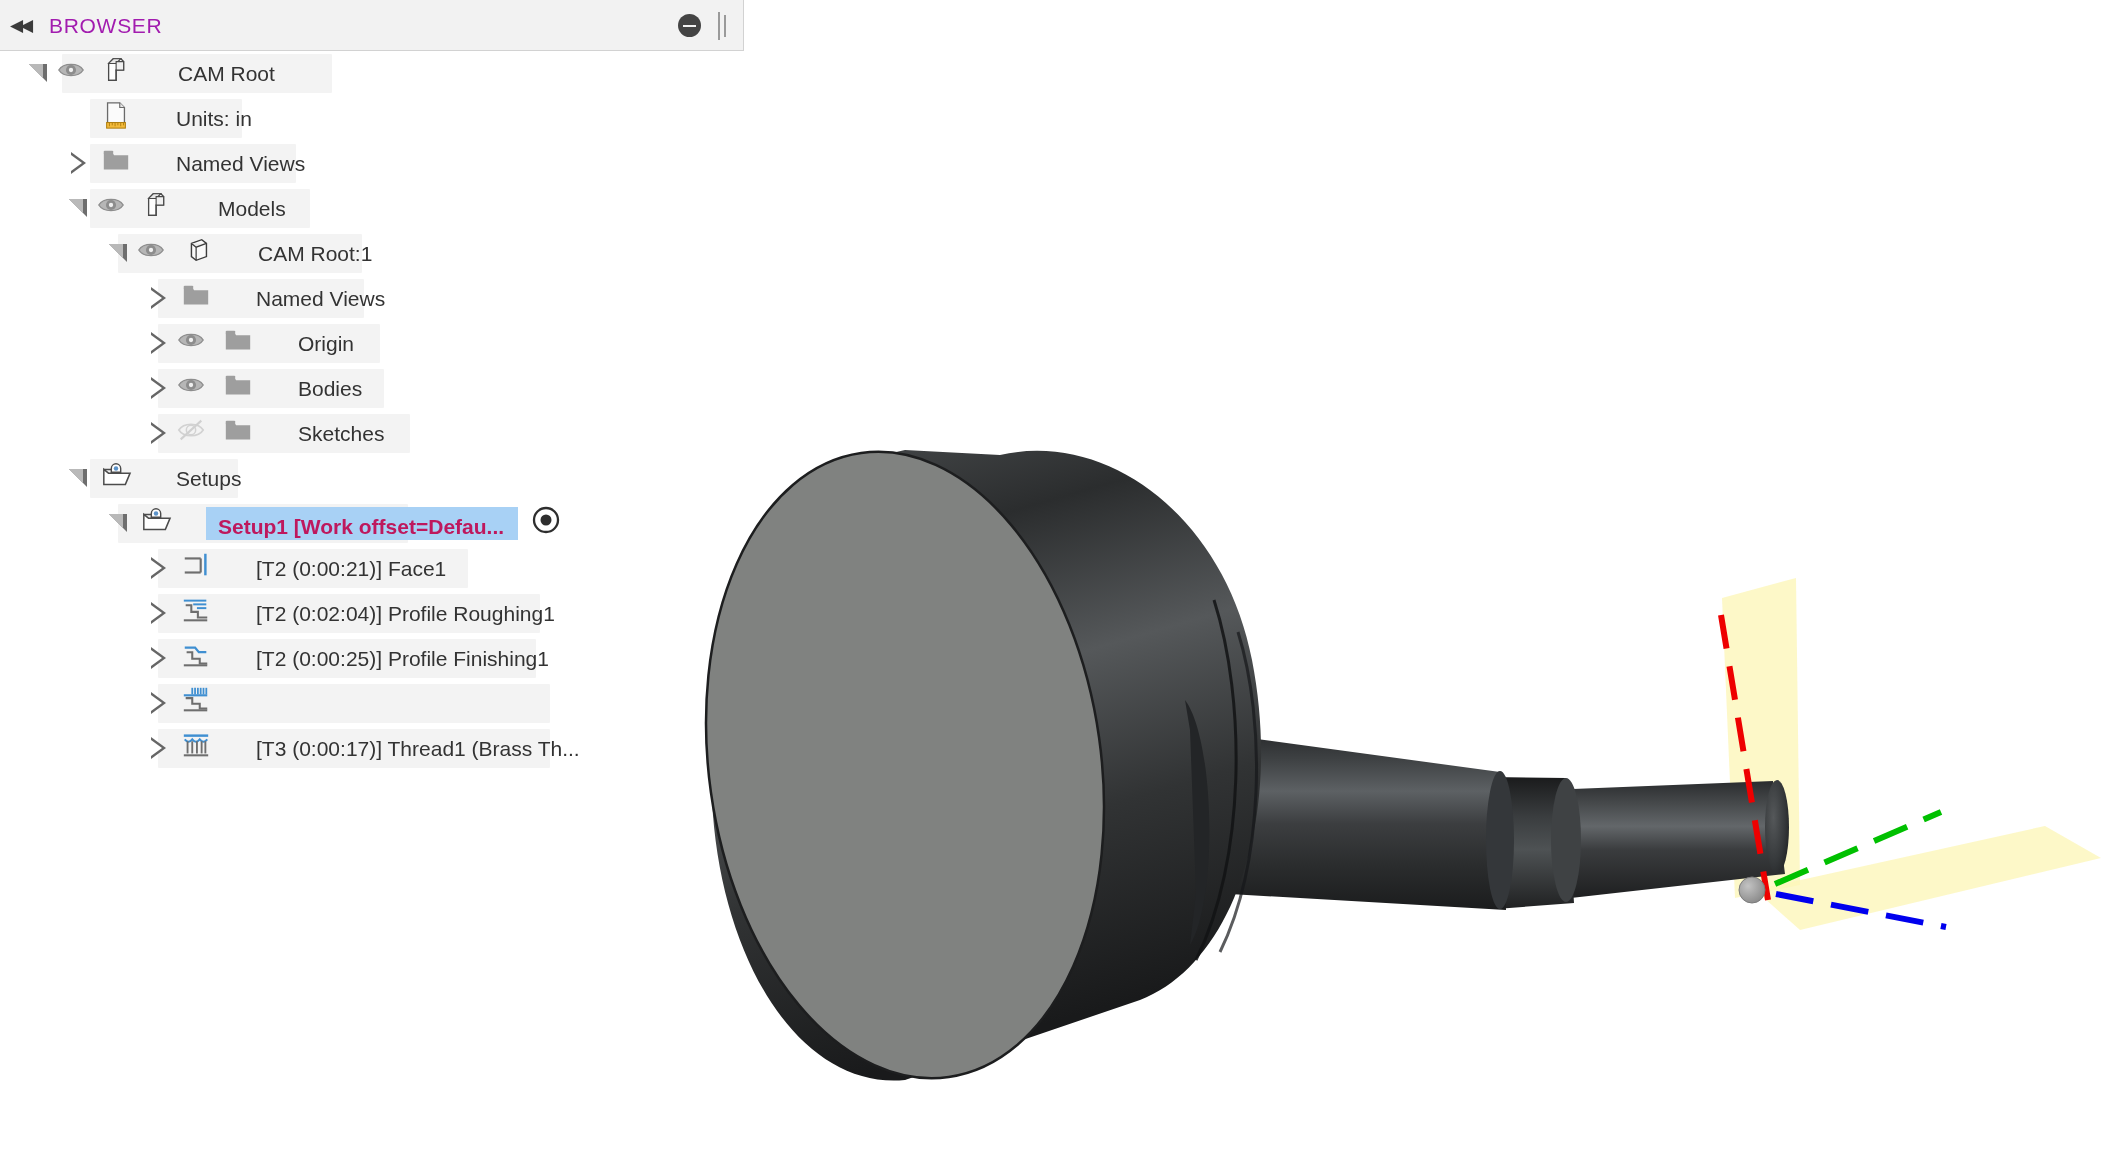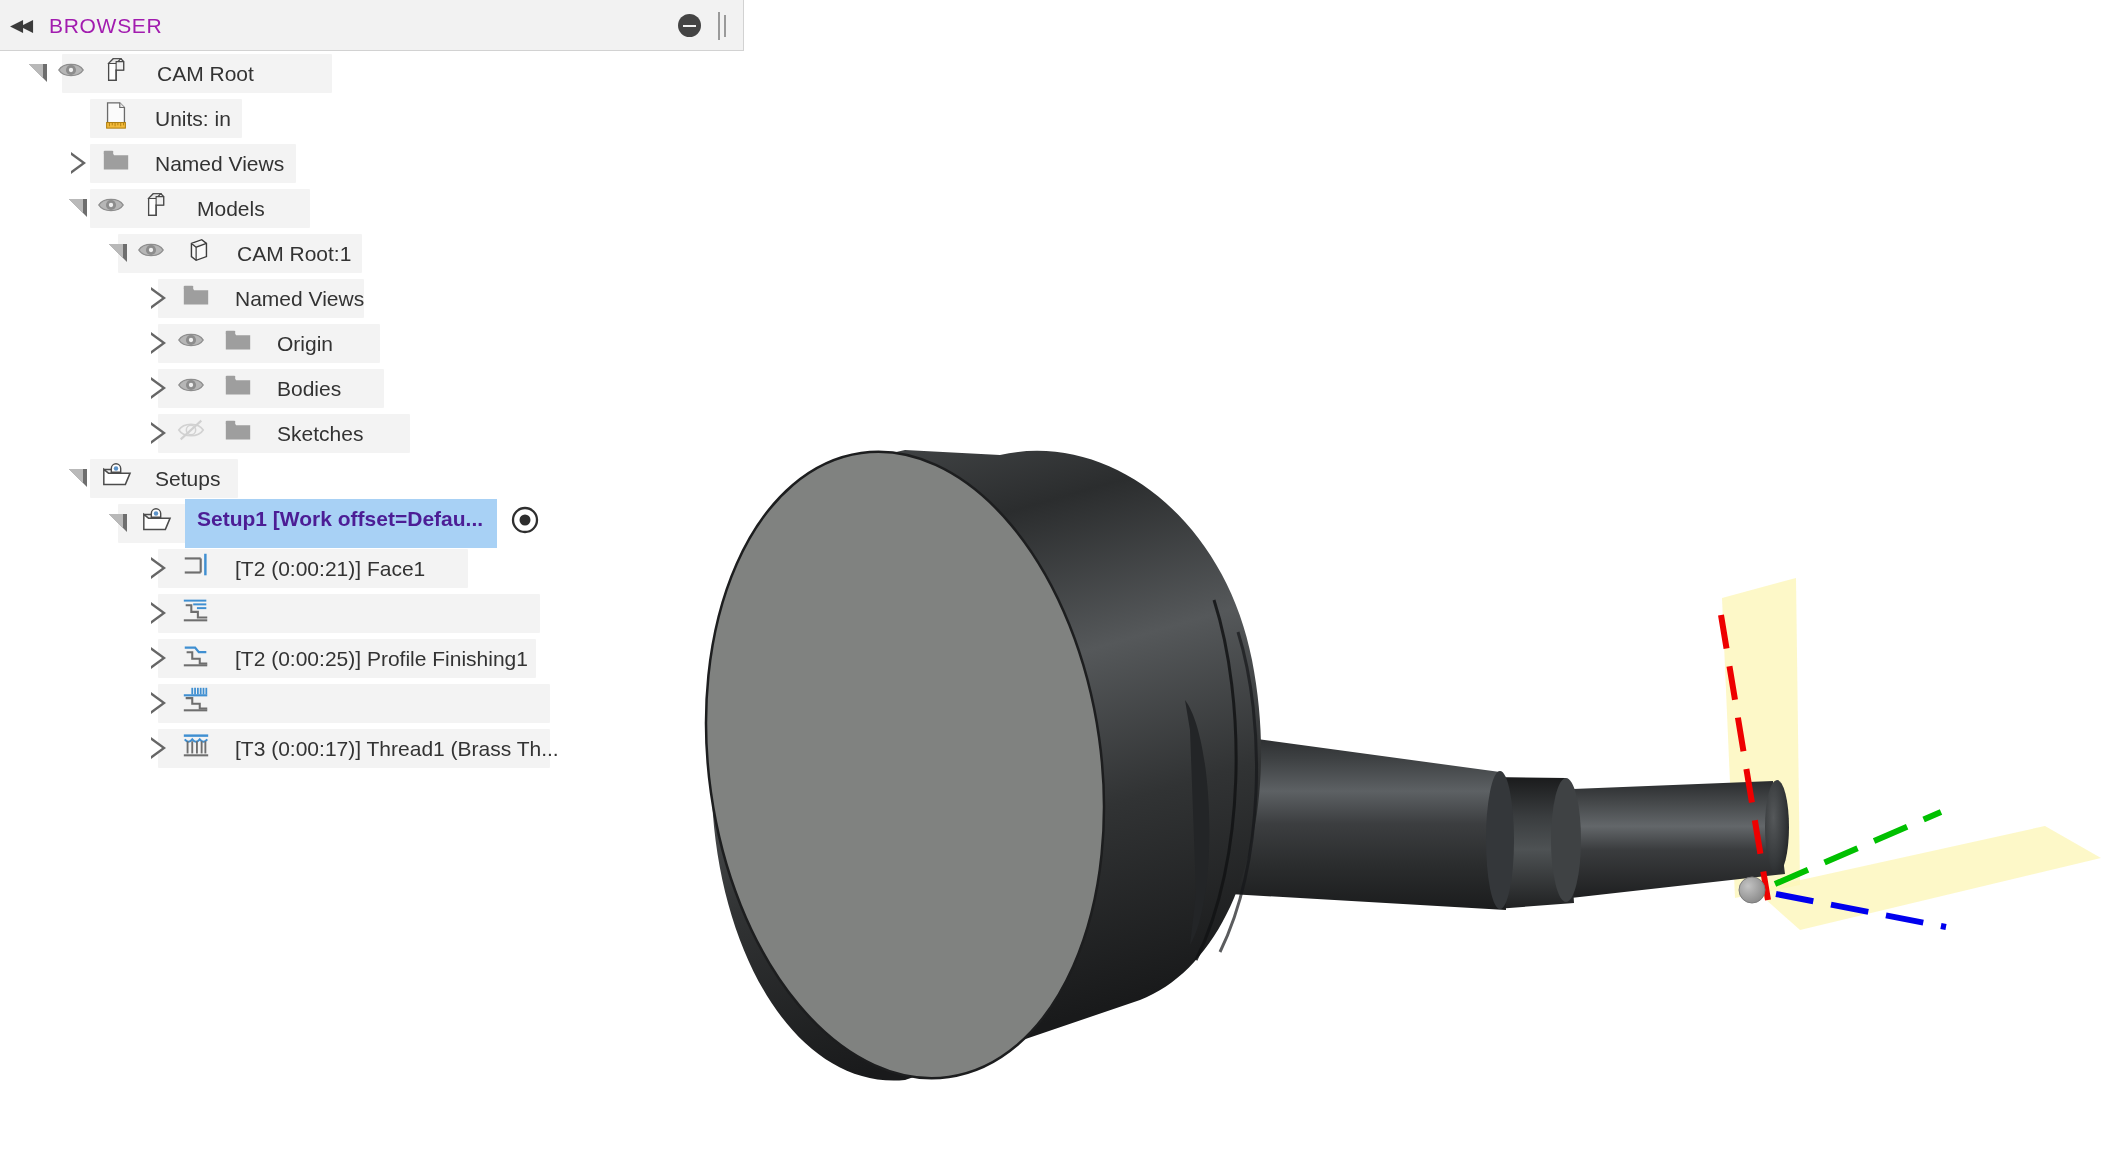--- a/index.html
+++ b/index.html
@@ -166,26 +166,27 @@
   .icon { width: 44px; height: 45px; }
   .lbl {
     position: relative;
     z-index: 2;
     font-size: 21px;
     color: #333333;
     padding-left: 10px;
     padding-right: 12px;
     user-select: none;
     line-height: 45px;
+    margin-left: 21px;
   }
   .row.sel .lbl {
-    color: #4c1d95;
+    color: #be185d;
     font-weight: bold;
     background: #a8d1f5;
-    height: 49px;
+    height: 33px;
     line-height: 39px;
     display: inline-block;
     padding-left: 12px;
     padding-right: 14px;
   }
   .tgt { width: 46px; height: 45px; cursor: pointer; }
 
   svg { display: block; overflow: visible; }
 
   
@@ -533,20 +534,21 @@
           <svg width="30" height="30" viewBox="0 0 32 32">
             <g stroke="#3f8fd1" stroke-width="2.1">
               <line x1="3" y1="6" x2="27" y2="6"></line>
               <line x1="13" y1="10" x2="27" y2="10"></line>
               <line x1="17" y1="14" x2="27" y2="14"></line>
             </g>
             <path d="M5 11 L11 11 L11 18 L18 18 L18 24 L28 24" fill="none" stroke="#6e6e6e" stroke-width="2.2"></path>
             <line x1="3" y1="27" x2="28" y2="27" stroke="#6e6e6e" stroke-width="2.2"></line>
           </svg>
         </div>
+        <span class="lbl">[T2 (0:02:04)] Profile Roughing1</span>
       </div>
       <div class="row">
         <div class="rowbg" style="left: 158px; width: 378px;"></div>
         <div style="flex: 0 0 142px; height: 45px;"></div>
         <div class="caret closed"></div>
         <div class="eye" style="flex: 0 0 0px; width: 0px;"></div>
         <div class="icon" style="padding-top: 8px; padding-left: 5px;">
           <svg width="30" height="30" viewBox="0 0 32 32">
             <path d="M4 8 L15 8 L19 13 L27 13" fill="none" stroke="#3f8fd1" stroke-width="2.4"></path>
             <path d="M6 13 L12 13 L12 20 L20 20 L20 25 L28 25" fill="none" stroke="#6e6e6e" stroke-width="2.2"></path>

